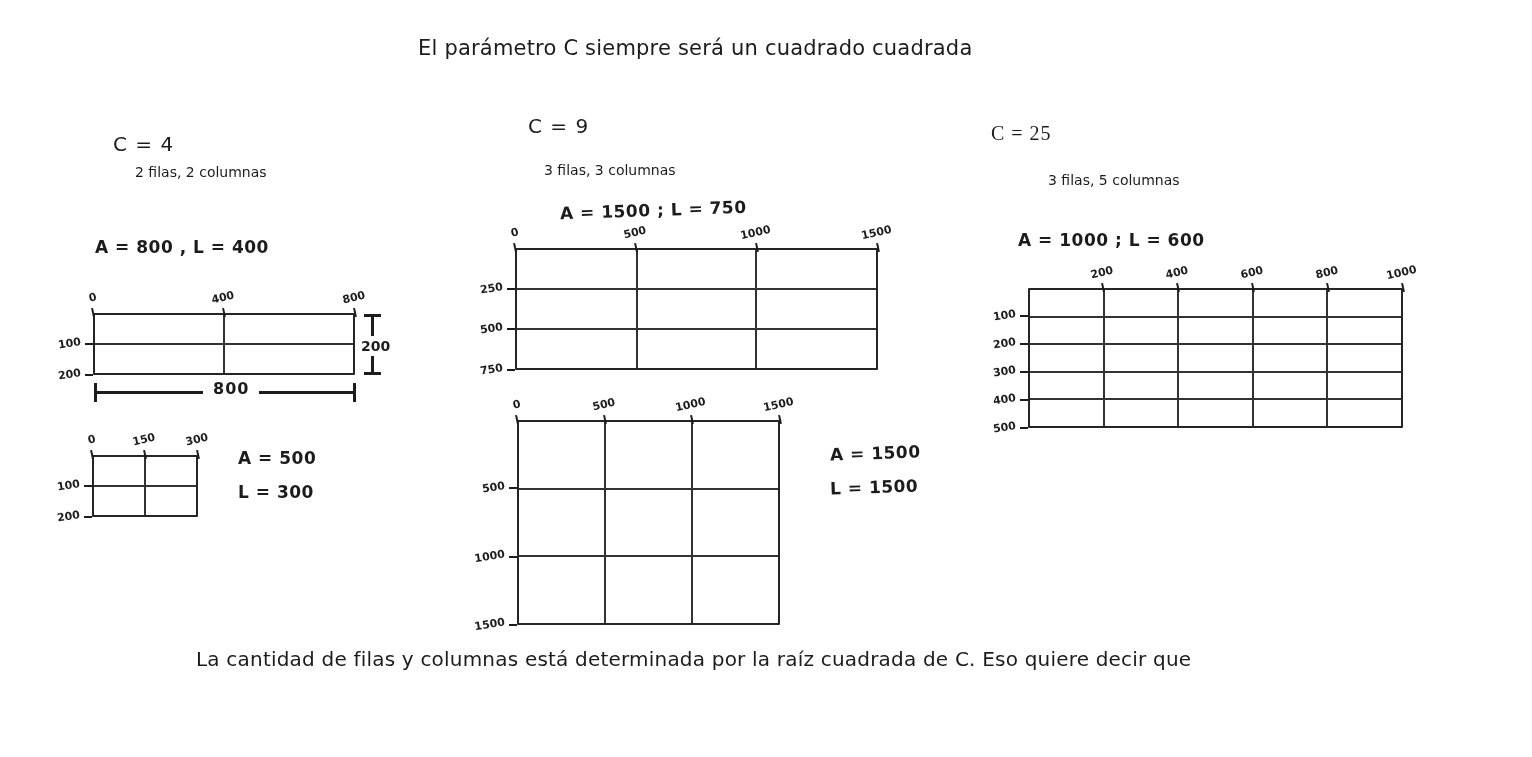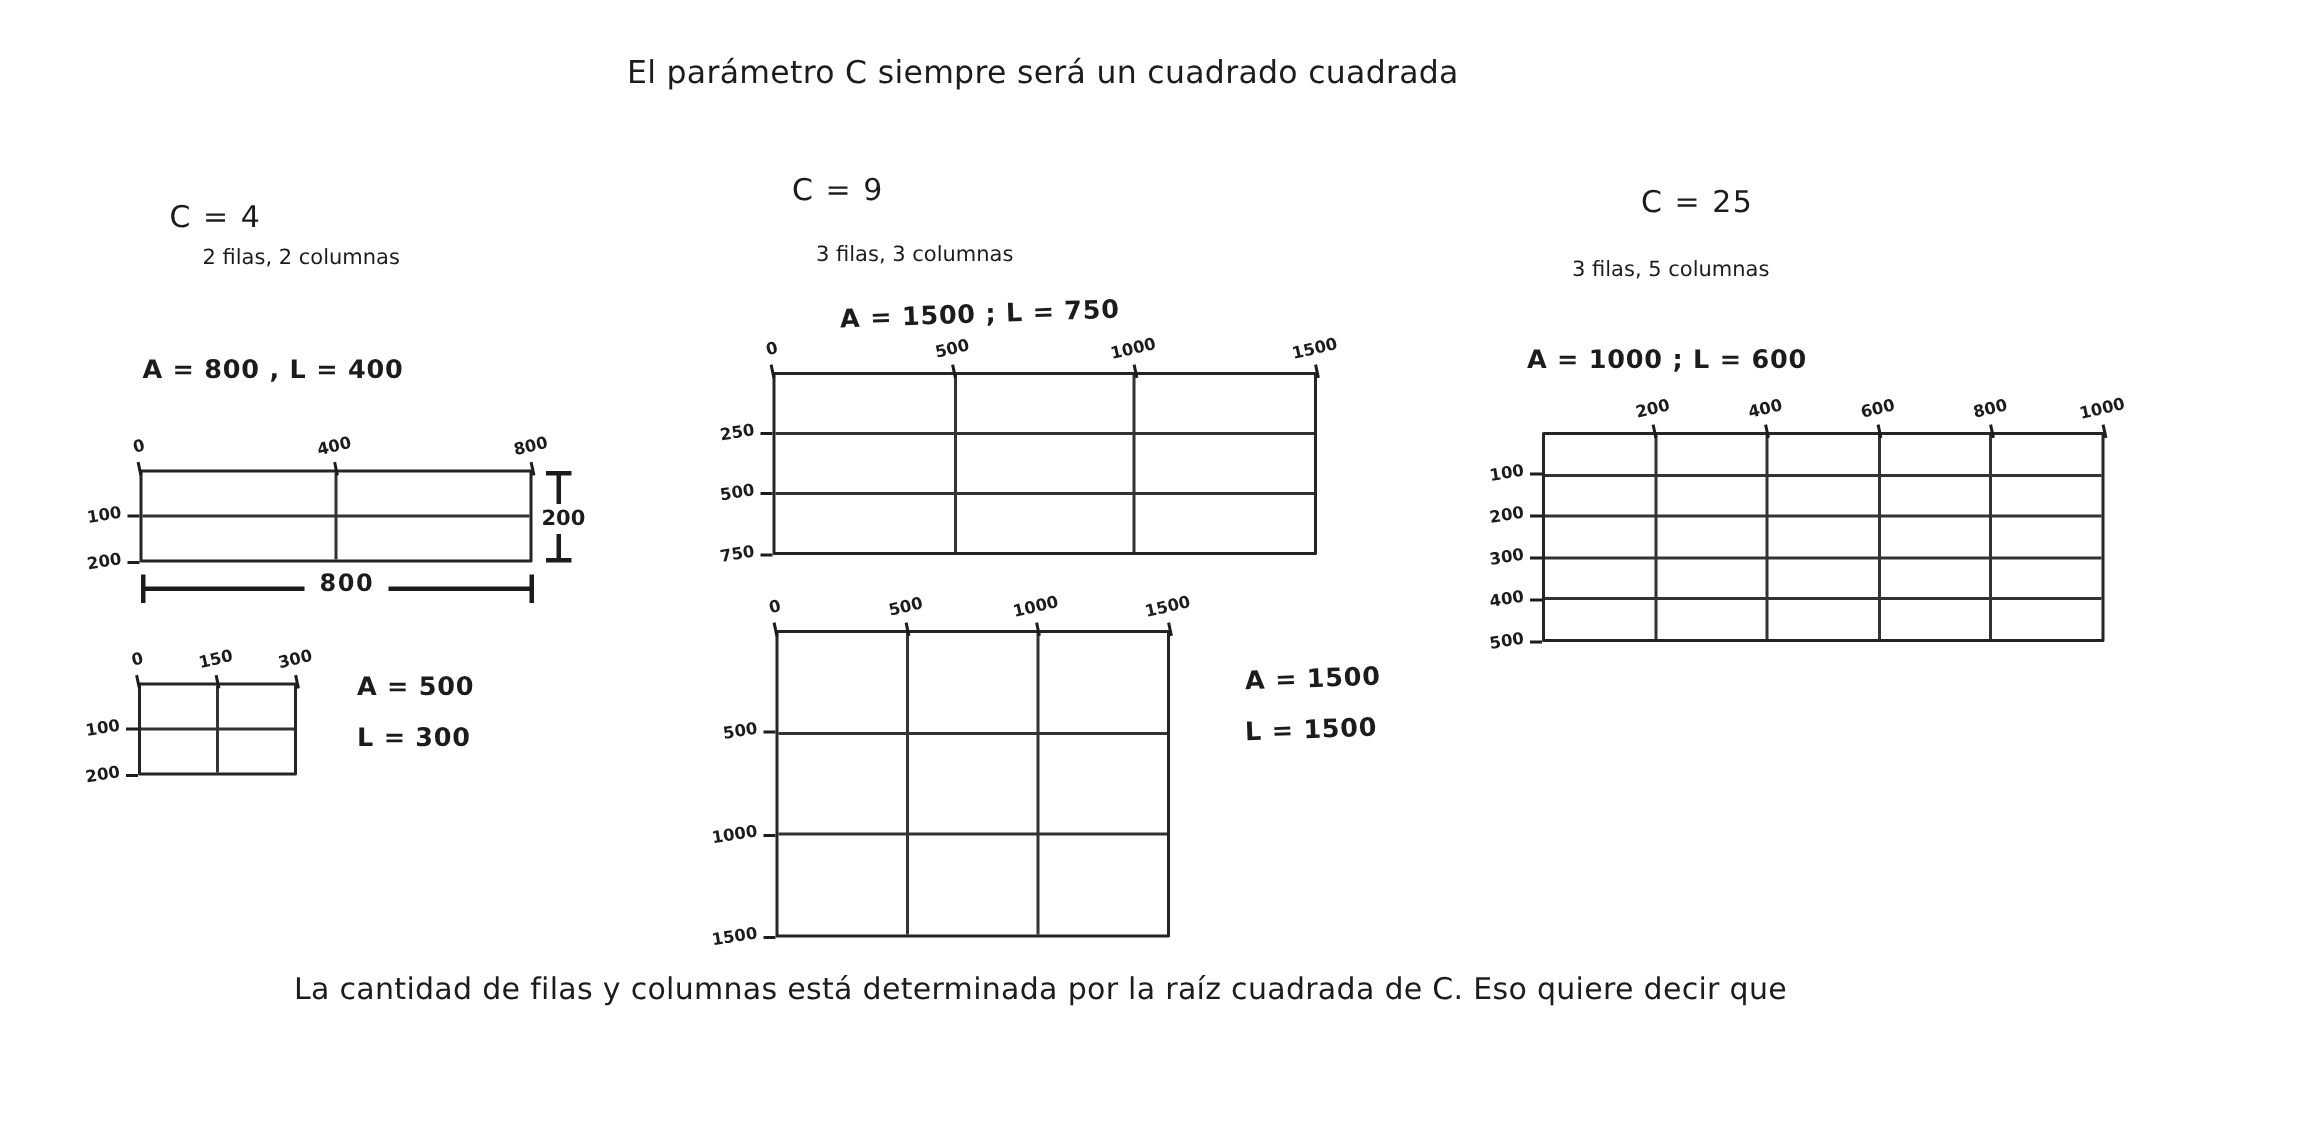--- a/index.html
+++ b/index.html
@@ -18,21 +18,21 @@
   .c4-params{left:95px;top:237px;}
   .c4-small-a{left:238px;top:448px;}
   .c4-small-l{left:238px;top:482px;}
 
   .c9-head{left:528px;top:114px;}
   .c9-note{left:544px;top:162px;}
   .c9-params{left:560px;top:200px;transform:rotate(-2deg);}
   .c9-sq-a{left:830px;top:443px;transform:rotate(-2deg);}
   .c9-sq-l{left:830px;top:477px;transform:rotate(-2deg);}
 
-  .c25-head{left:1094px;top:122px;}
+  .c25-head{left:991px;top:122px;font-family:Liberation Serif, serif;}
   .c25-note{left:1048px;top:172px;}
   .c25-params{left:1018px;top:230px;}
 
   
   .grid{position:absolute;}
   .g1{left:93px;top:313px;width:262px;height:62px;}
   .g2{left:92px;top:455px;width:106px;height:62px;}
   .g3{left:515px;top:248px;width:363px;height:122px;}
   .g4{left:517px;top:420px;width:263px;height:205px;}
   .g5{left:1028px;top:288px;width:375px;height:140px;}

